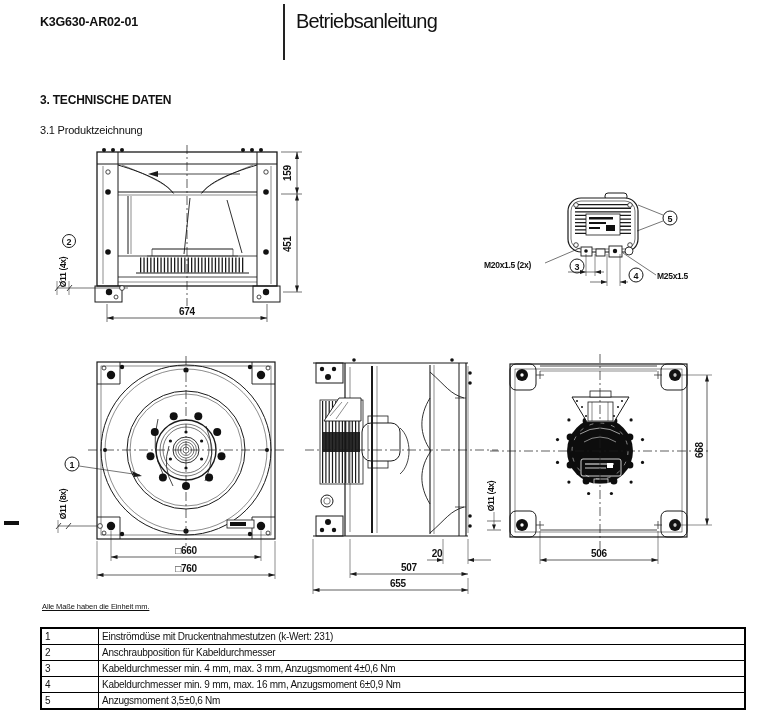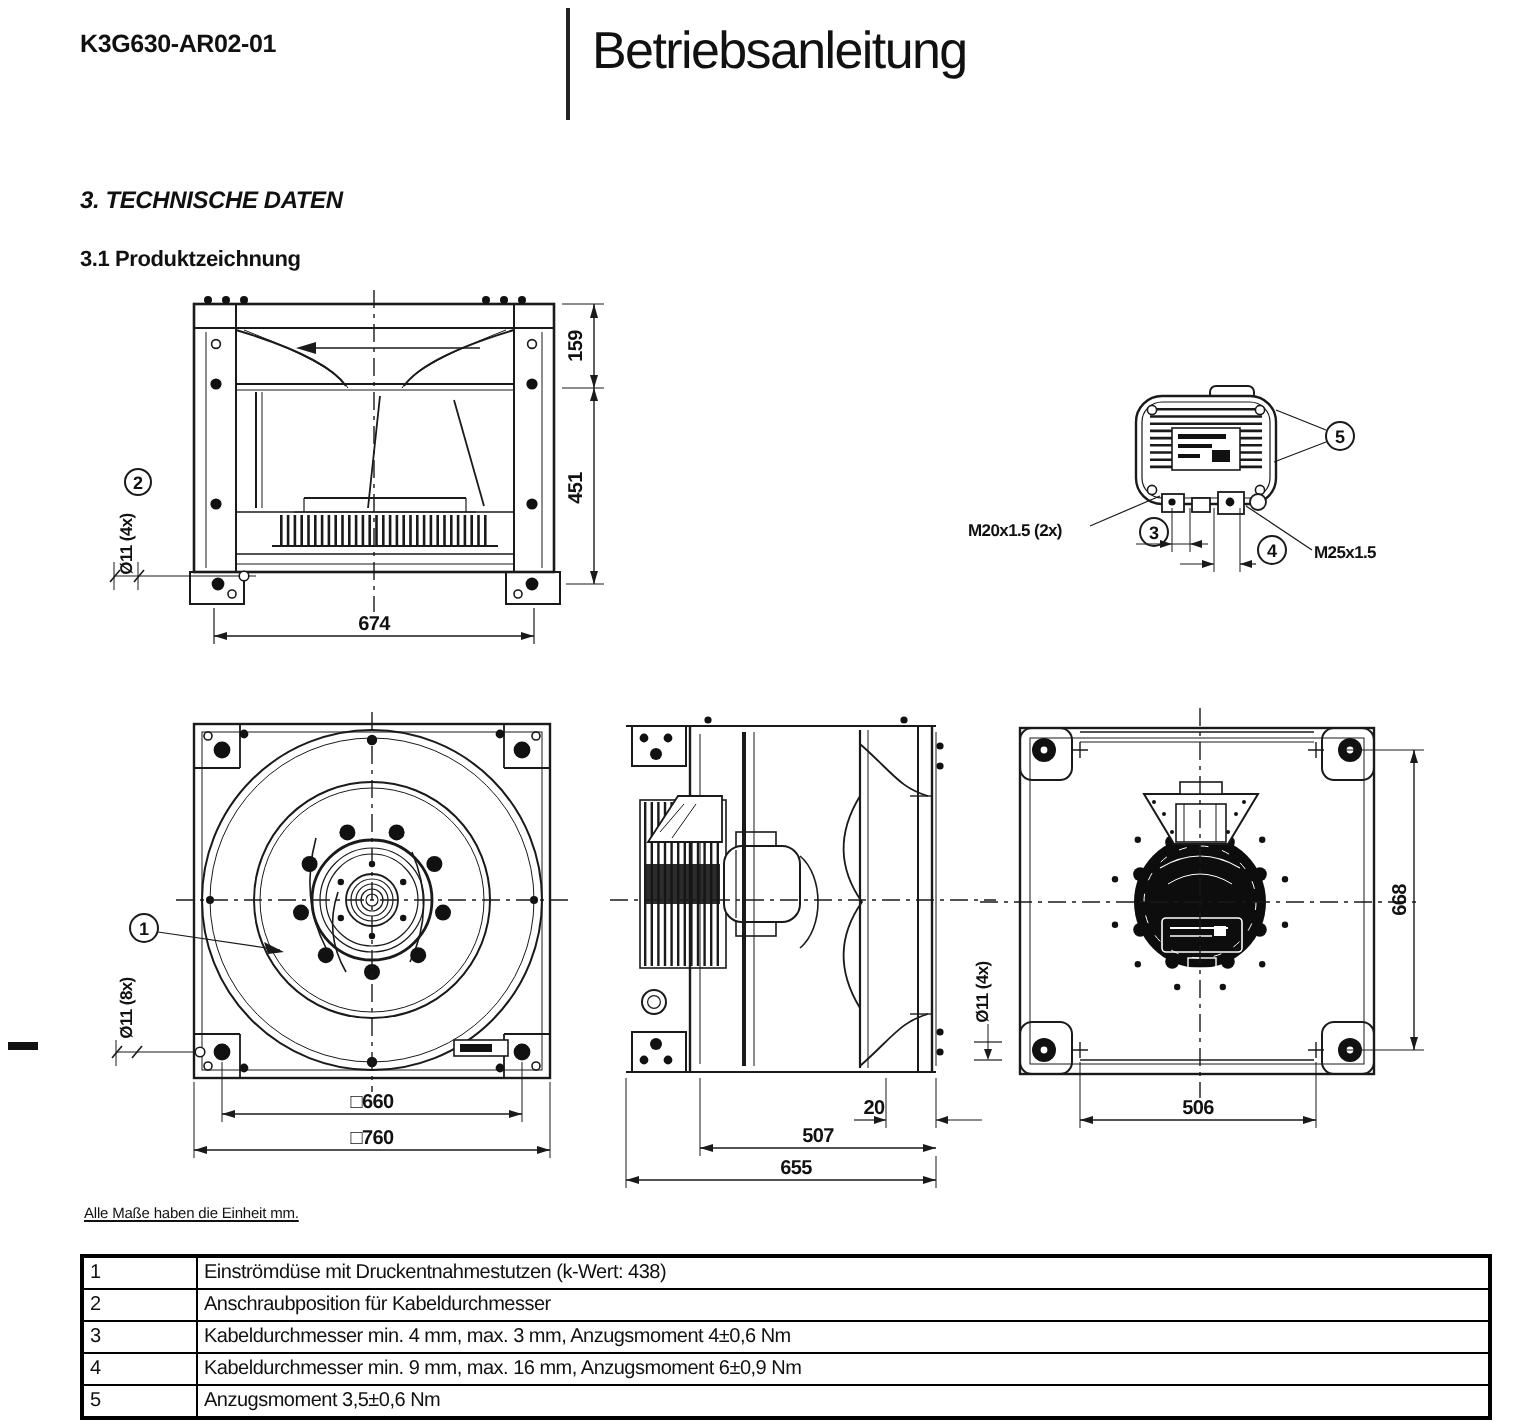--- a/index.html
+++ b/index.html
@@ -1,22 +1,22 @@
 <!DOCTYPE html>
 <html><head>
 <meta charset="utf-8">
 <style>
   html,body{margin:0;padding:0;background:#fff;}
   body{width:769px;height:713px;font-family:"Liberation Sans",sans-serif;color:#111;position:relative;}
   .page{position:absolute;left:0;top:4px;width:769px;height:713px;background:#fff;overflow:hidden;}
   .doc-number{position:absolute;left:40px;top:11px;font-size:12.5px;font-weight:bold;letter-spacing:-0.2px;}
   .header-divider{position:absolute;left:283px;top:0;width:2px;height:56px;background:#222;}
-  .doc-title{position:absolute;left:296px;top:6px;font-size:26px;font-weight:400;letter-spacing:-0.8px;margin:0;}
-  .h-section{position:absolute;left:40px;top:89px;font-size:12px;font-weight:bold;margin:0;letter-spacing:-0.2px;font-style:italic;}
-  .h-subsection{position:absolute;left:40px;top:120px;font-size:11px;font-weight:bold;margin:0;letter-spacing:-0.2px;}
+  .doc-title{position:absolute;left:296px;top:6px;font-size:20px;font-weight:400;letter-spacing:-0.8px;margin:0;}
+  .h-section{position:absolute;left:40px;top:89px;font-size:12px;font-weight:bold;margin:0;letter-spacing:-0.2px;}
+  .h-subsection{position:absolute;left:40px;top:120px;font-size:11px;font-weight:normal;margin:0;letter-spacing:-0.2px;}
   .drawing-svg{position:absolute;left:0;top:0;width:769px;height:595px;}
   .note{position:absolute;left:42px;top:598px;font-size:7.5px;margin:0;letter-spacing:-0.1px;text-decoration:underline;}
   .legend{position:absolute;left:40px;top:623px;width:706px;border-collapse:collapse;table-layout:fixed;}
   .legend td{border:1px solid #000;height:15px;font-size:10px;padding:0 3px;letter-spacing:-0.25px;vertical-align:middle;}
   .legend{border:2px solid #000;}
   .legend .num{width:50px;}
   svg text{font-family:"Liberation Sans","DejaVu Sans",sans-serif;fill:#111;stroke:none;}
   .dim{font-size:10px;font-weight:bold;letter-spacing:-0.3px;}
   .lbl{font-size:8.5px;font-weight:bold;letter-spacing:-0.3px;}
   .co{font-size:9px;font-weight:bold;}
@@ -453,21 +453,21 @@
       <rect x="4" y="517" width="15" height="4" fill="#111" stroke="none"></rect>
     </g>
   </svg>
 
   <p class="note">Alle Maße haben die Einheit mm.</p>
 
   <table class="legend">
     <tbody>
       <tr>
         <td class="num">1</td>
-        <td>Einströmdüse mit Druckentnahmestutzen (k-Wert: 438)</td>
+        <td>Einströmdüse mit Druckentnahmestutzen (k-Wert: 231)</td>
       </tr>
       <tr>
         <td class="num">2</td>
         <td>Anschraubposition für Kabeldurchmesser</td>
       </tr>
       <tr>
         <td class="num">3</td>
         <td>Kabeldurchmesser min. 4 mm, max. 3 mm, Anzugsmoment 4±0,6 Nm</td>
       </tr>
       <tr>

